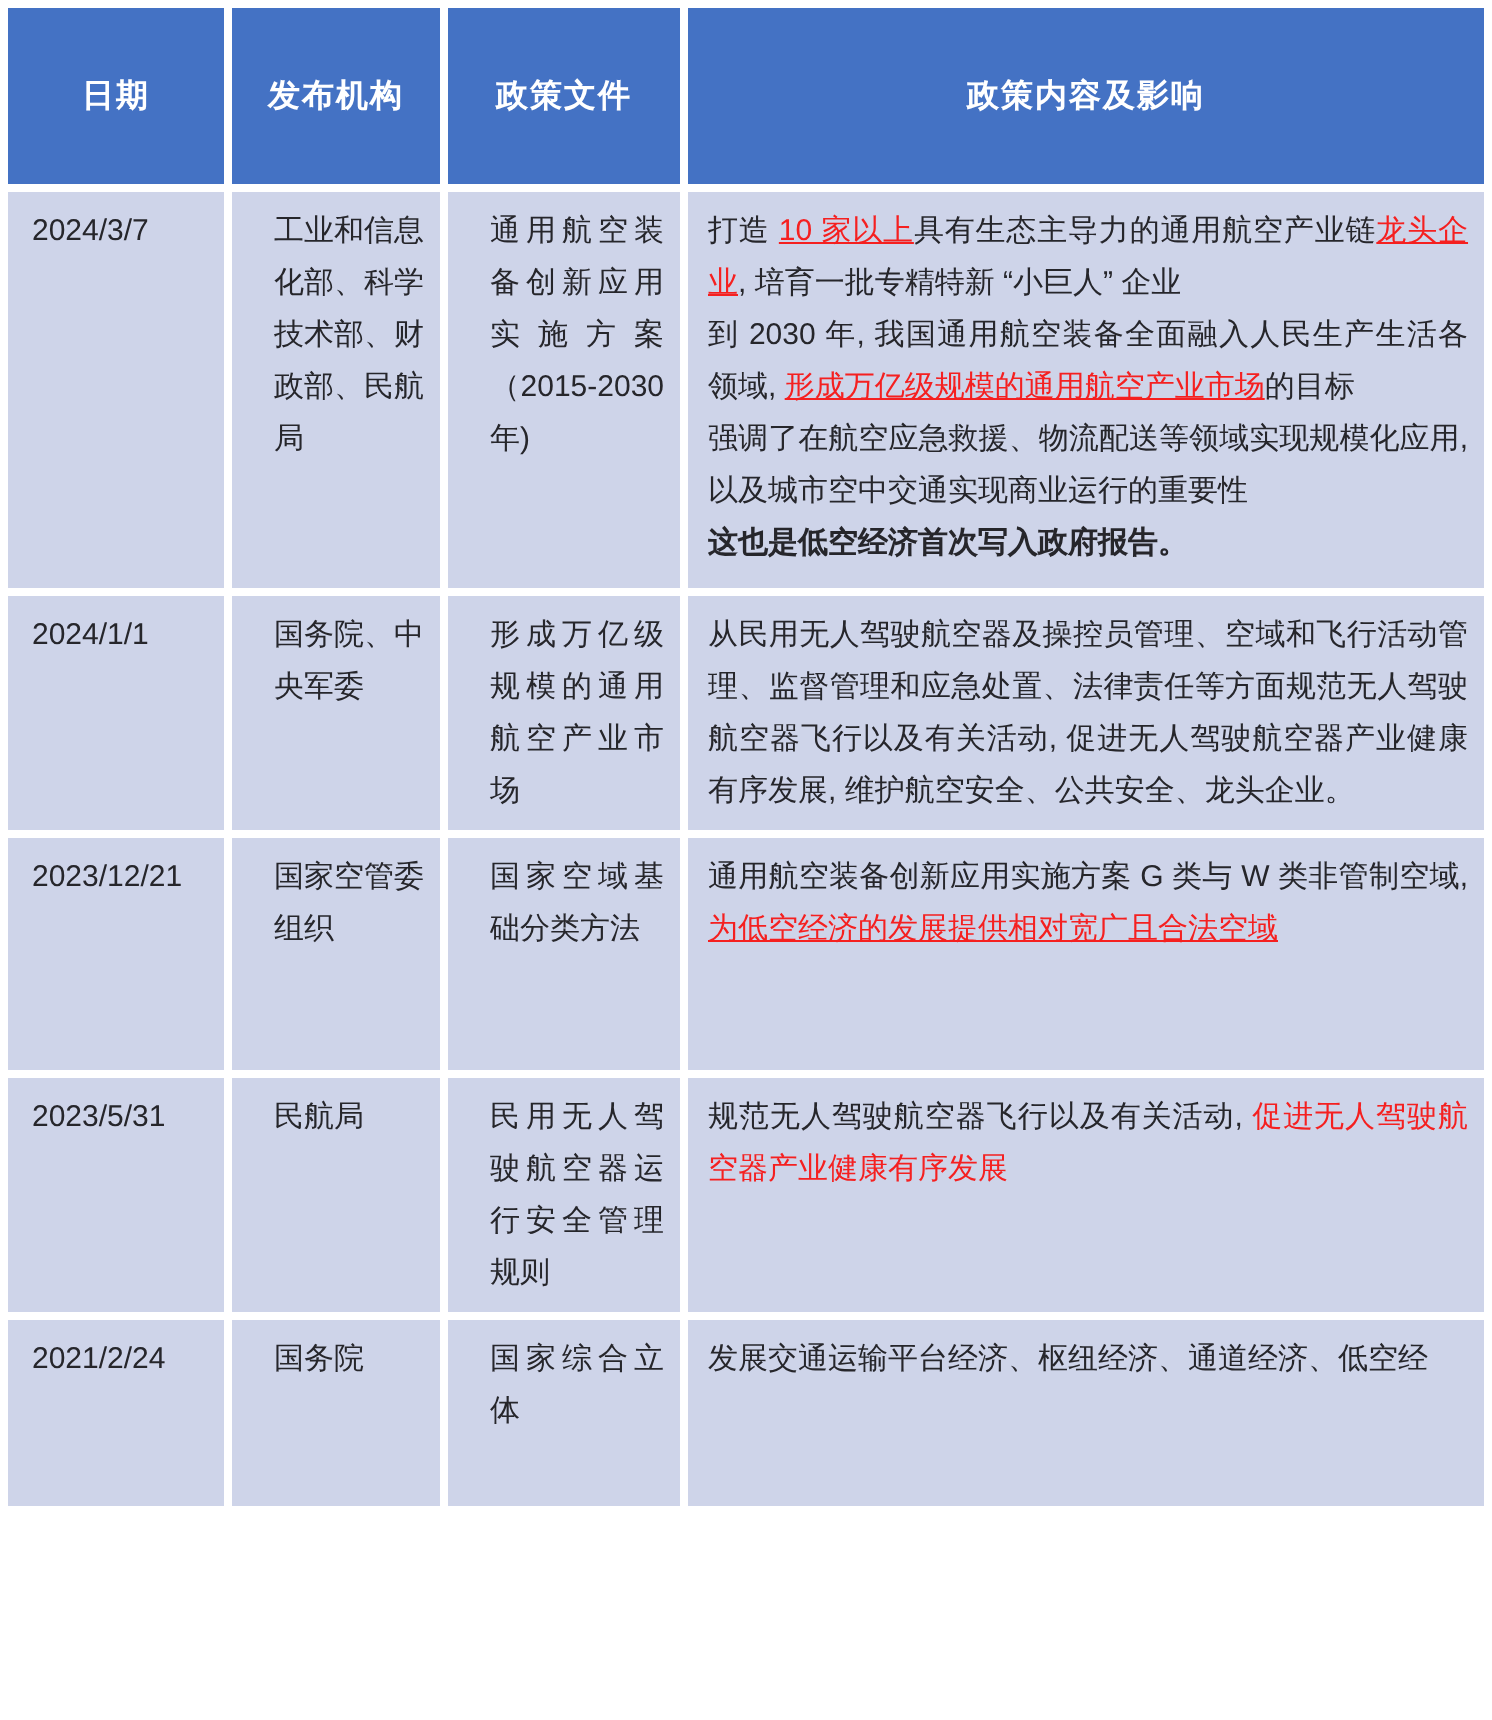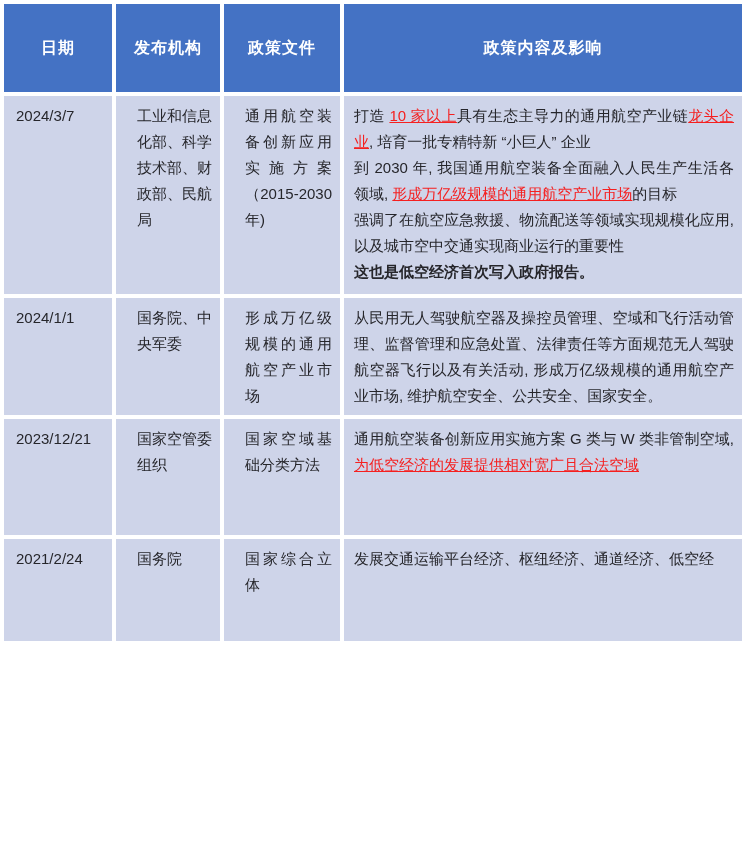--- a/index.html
+++ b/index.html
@@ -96,29 +96,37 @@
           <p><span>到 2030 年, 我国通用航空装备全面融入人民生产生活各领域, </span><span class="redu">形成万亿级规模的通用航空产业市场</span><span>的目标</span></p>
           <p><span>强调了在航空应急救援、物流配送等领域实现规模化应用, 以及城市空中交通实现商业运行的重要性</span></p>
           <p><span class="bold">这也是低空经济首次写入政府报告。</span></p>
         </td>
       </tr>
       <tr>
         <td class="date">2024/1/1</td>
         <td class="agency">国务院、中央军委</td>
         <td class="doc">形成万亿级规模的通用航空产业市场</td>
         <td class="content">
-          <p><span>从民用无人驾驶航空器及操控员管理、空域和飞行活动管理、监督管理和应急处置、法律责任等方面规范无人驾驶航空器飞行以及有关活动, 形成万亿级规模的通用航空产业市场, 维护航空安全、公共安全、国家安全。</span></p>
+          <p><span>从民用无人驾驶航空器及操控员管理、空域和飞行活动管理、监督管理和应急处置、法律责任等方面规范无人驾驶航空器飞行以及有关活动, 促进无人驾驶航空器产业健康有序发展, 维护航空安全、公共安全、龙头企业。</span></p>
         </td>
       </tr>
       <tr>
         <td class="date">2023/12/21</td>
         <td class="agency">国家空管委组织</td>
         <td class="doc">国家空域基础分类方法</td>
         <td class="content">
           <p><span>通用航空装备创新应用实施方案 G 类与 W 类非管制空域, </span><span class="redu">为低空经济的发展提供相对宽广且合法空域</span></p>
+        </td>
+      </tr>
+      <tr>
+        <td class="date">2023/5/31</td>
+        <td class="agency">民航局</td>
+        <td class="doc">民用无人驾驶航空器运行安全管理规则</td>
+        <td class="content">
+          <p><span>规范无人驾驶航空器飞行以及有关活动, </span><span class="red">促进无人驾驶航空器产业健康有序发展</span></p>
         </td>
       </tr>
       <tr>
         <td class="date">2021/2/24</td>
         <td class="agency">国务院</td>
         <td class="doc">国家综合立体</td>
         <td class="content">
           <p><span>发展交通运输平台经济、枢纽经济、通道经济、低空经</span></p>
         </td>
       </tr>

